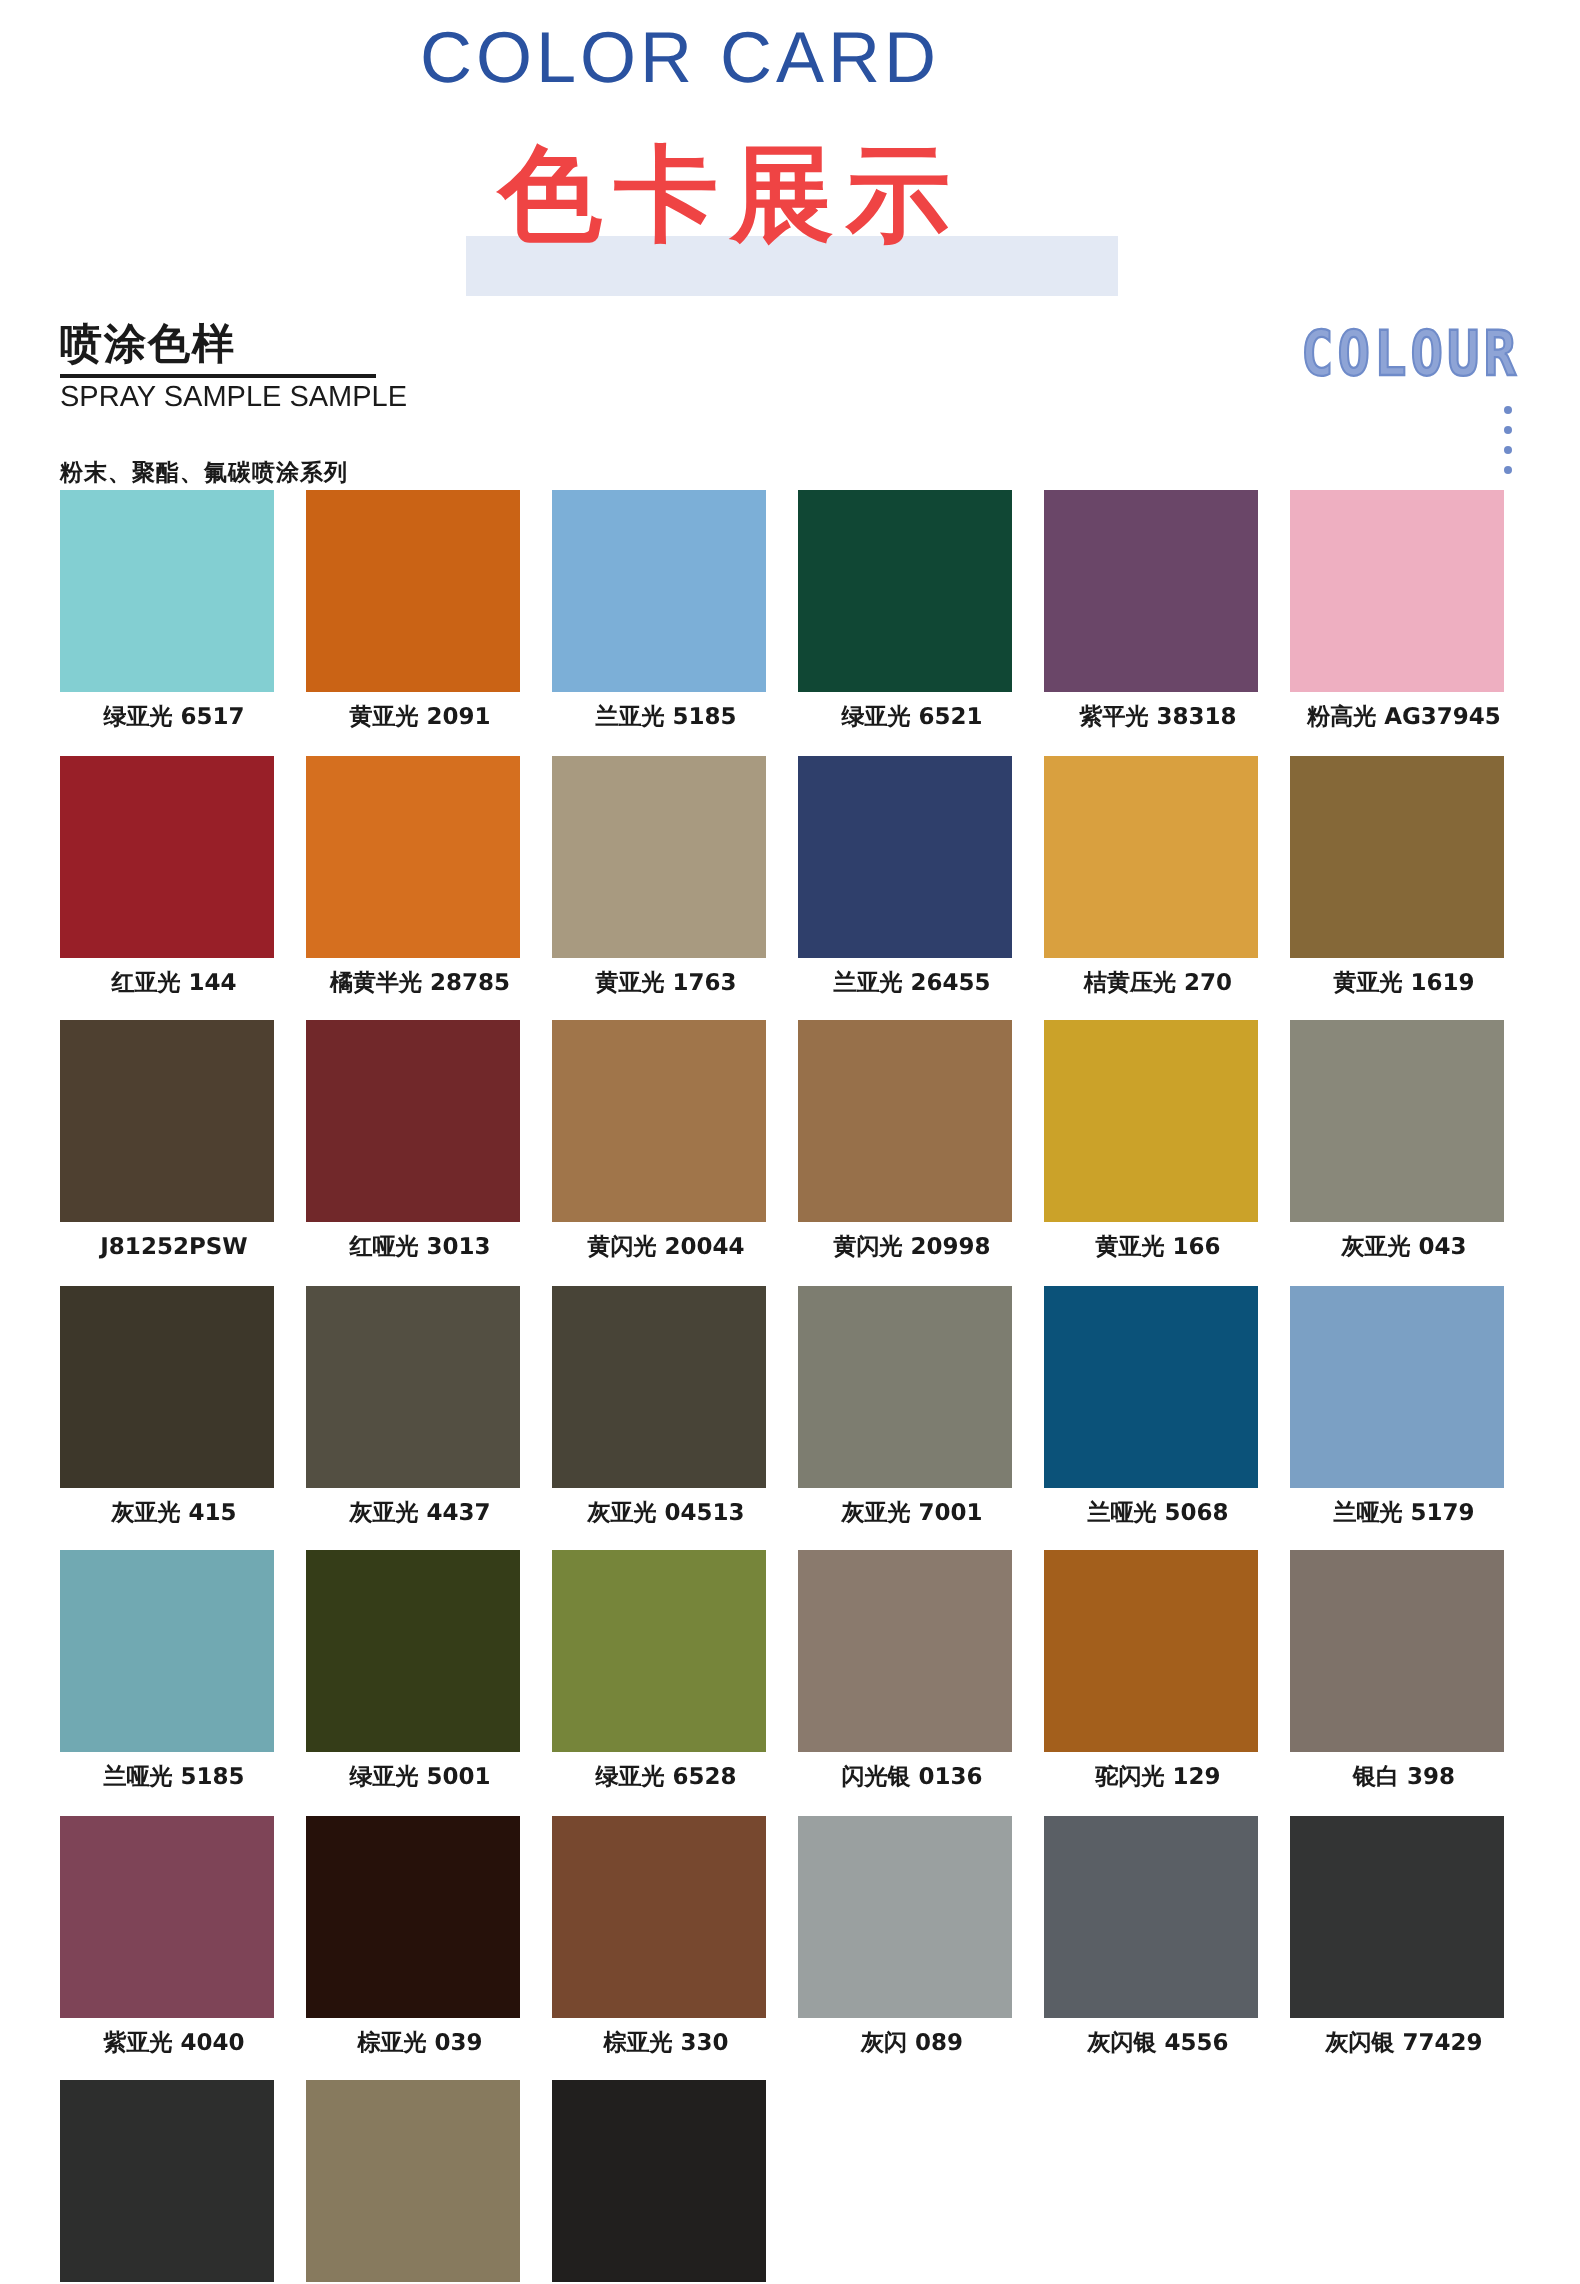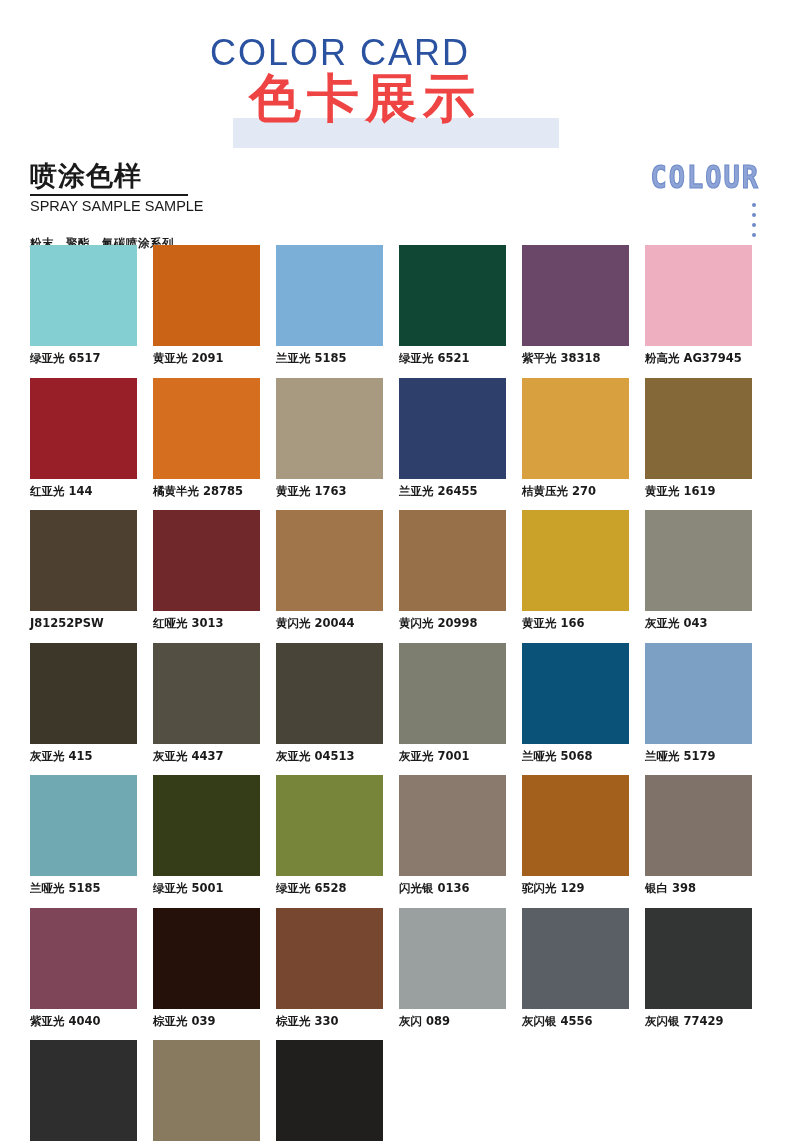--- a/index.html
+++ b/index.html
@@ -17,21 +17,21 @@
   }
 
   
   .header {
     position: relative;
     width: 790px;
     height: 160px;
   }
   .title-en {
     position: absolute;
-    top: 32px;
+    top: 8px;
     left: 0;
     width: 680px;
     text-align: center;
     font-size: 36px;
     letter-spacing: 2px;
     color: #2a52a0;
     font-weight: 400;
     font-family: "Liberation Sans", "DejaVu Sans", sans-serif;
   }
   .title-band {
@@ -61,21 +61,21 @@
     position: relative;
     width: 790px;
     height: 85px;
   }
   .sec-left {
     position: absolute;
     left: 30px;
     top: 0px;
   }
   .sec-cn {
-    font-size: 27px;
+    font-size: 21px;
     font-weight: 700;
     color: #1a1a1a;
     letter-spacing: 1px;
     line-height: 1.15;
     font-family: "DejaVu Sans", "Liberation Sans", sans-serif;
   }
   .sec-rule {
     width: 158px;
     height: 2px;
     background: #1a1a1a;
@@ -136,20 +136,21 @@
     width: 790px;
     padding: 0 30px;
     box-sizing: border-box;
     display: grid;
     grid-template-columns: repeat(6, 107px);
     column-gap: 16px;
     row-gap: 0px;
   }
   .cell {
     width: 114px;
+    text-align: center;
   }
   .swatch {
     width: 107px;
     height: 101px;
     display: block;
   }
   .swatch-label {
     font-size: 11.5px;
     font-weight: 700;
     color: #1a1a1a;

